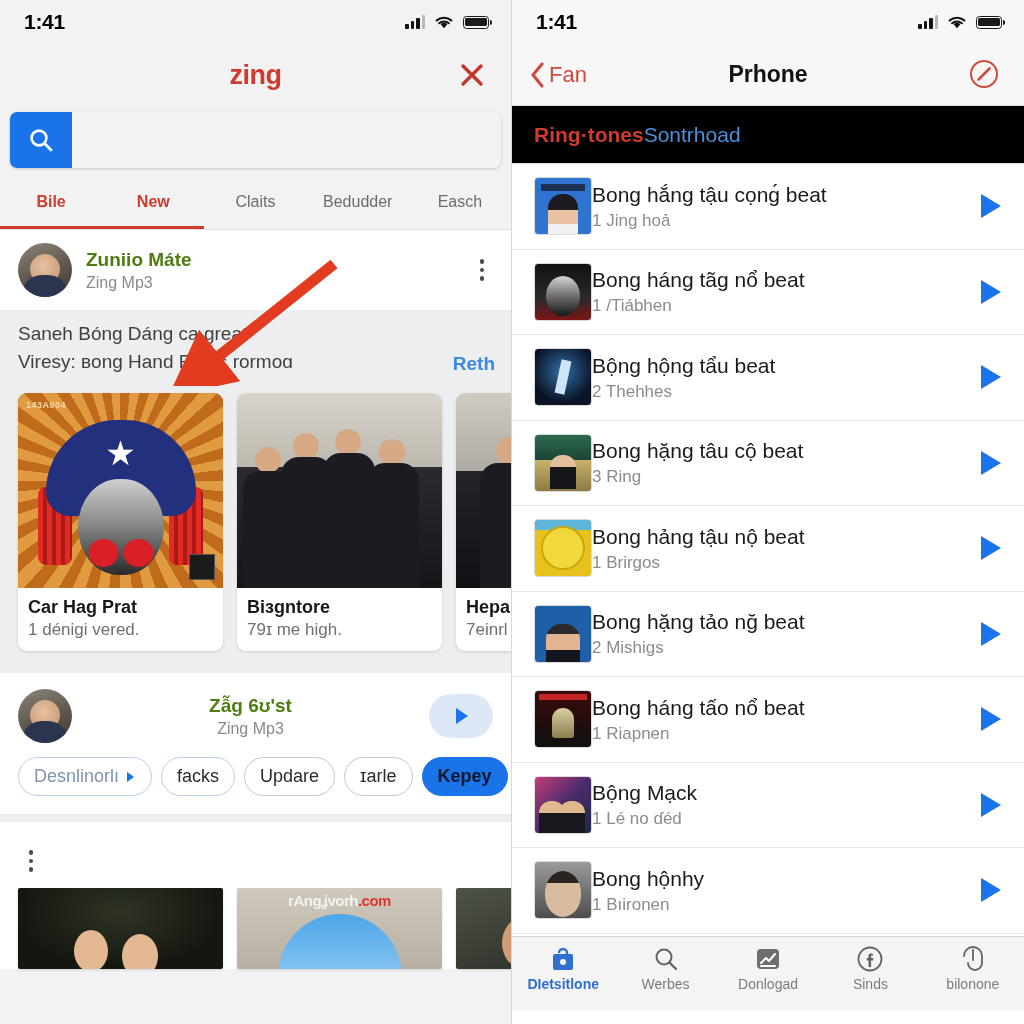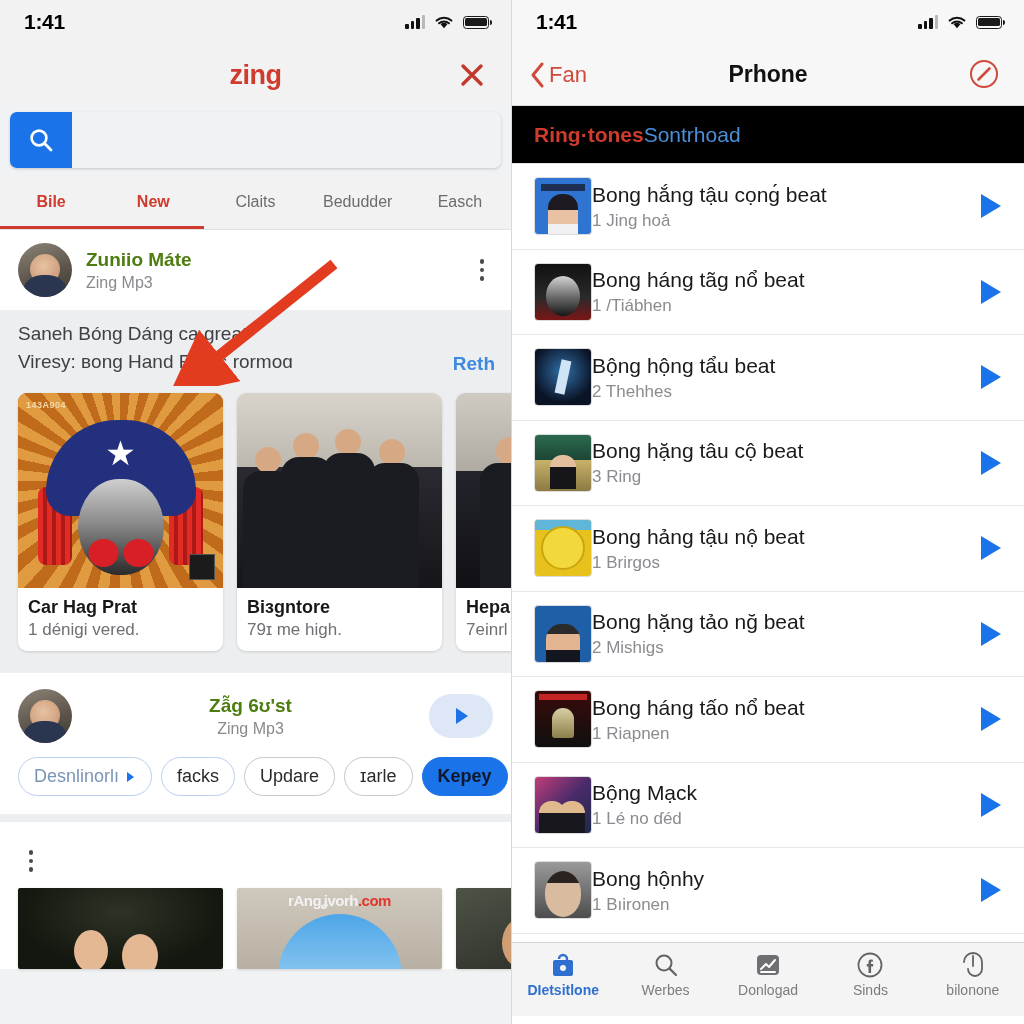--- a/index.html
+++ b/index.html
@@ -218,21 +218,21 @@
                transform:translateX(-50%); border-radius:12px 12px 0 0;
                background: linear-gradient(180deg,#e0b98f 0 12px,#17171d 12px); }
   .t8::before { content:""; position:absolute; left:66%; bottom:0; width:26px; height:32px;
                transform:translateX(-50%); border-radius:12px 12px 0 0;
                background: linear-gradient(180deg,#e0b98f 0 12px,#17171d 12px); }
   .t9 { background: linear-gradient(180deg,#9a9a9a,#4d4d4d); }
   .t9::after { content:""; position:absolute; left:50%; top:16%; width:36px; height:46px;
                transform:translateX(-50%); border-radius:18px/22px;
                background: linear-gradient(180deg,#2a2320 0 12px,#d9bba0 12px); }
 
-  .r-tabbar { position: absolute; left: 0; bottom: 8px; width: 512px; height: 74px;
+  .r-tabbar { position: absolute; left: 0; bottom: 14px; width: 512px; height: 74px;
               background: #f4f4f4; border-top: 1px solid #d6d6d6; display: flex; }
   .r-tab { flex: 1; display:flex; flex-direction:column; align-items:center;
            justify-content: flex-start; padding-top: 8px; gap: 3px; cursor:pointer; }
   .r-tab .lab { font-size: 14px; color: #7c7c80; }
   .r-tab.active .lab { color: #2f6fd0; font-weight: 700; }
 </style>
 </head>
 <body>
 
 <div class="screen">

